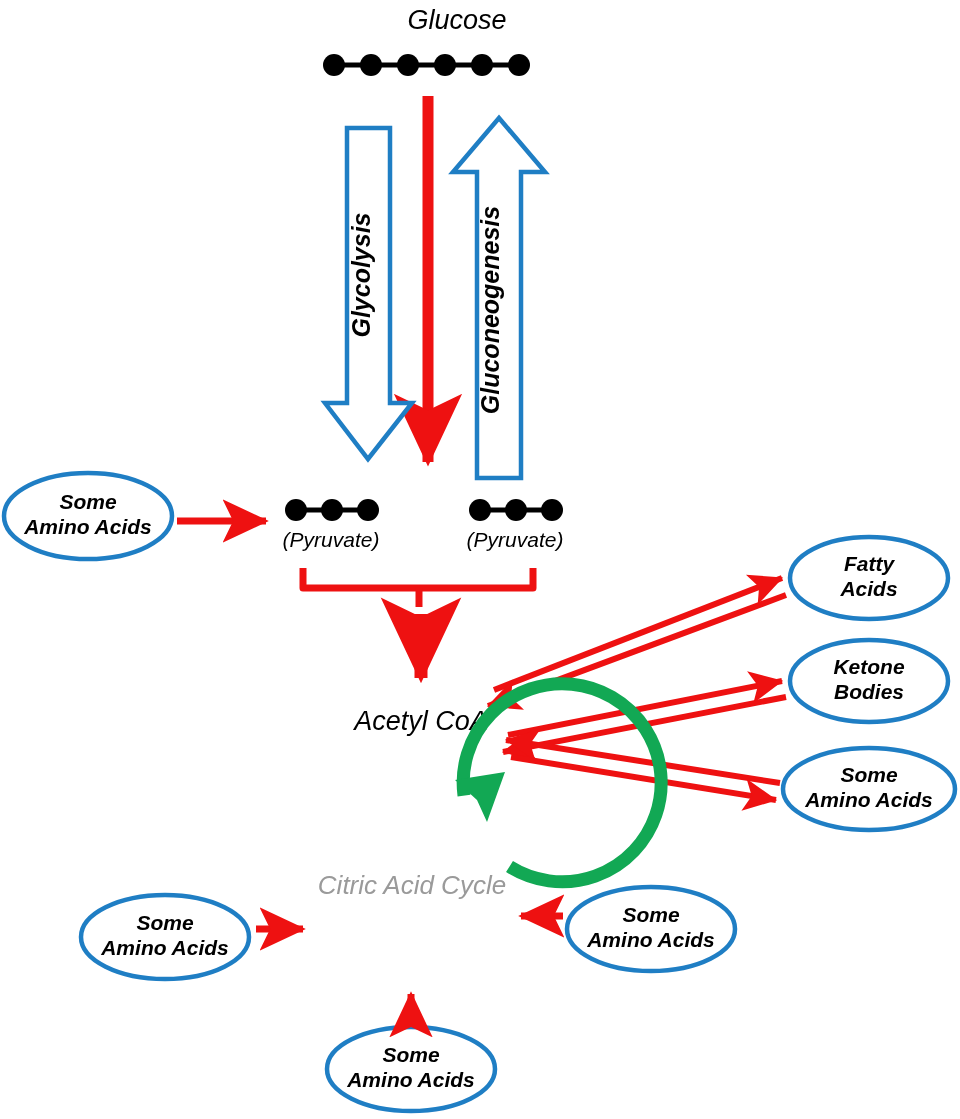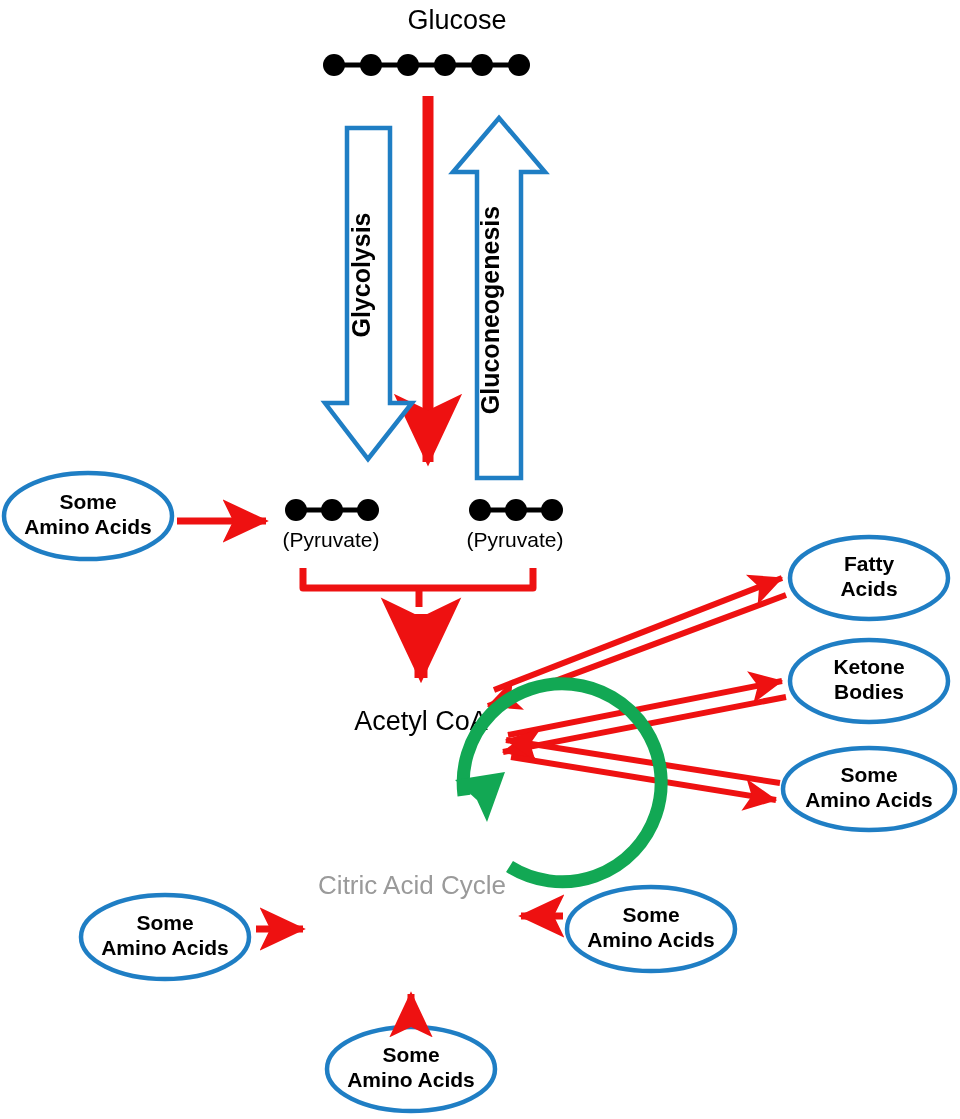--- a/index.html
+++ b/index.html
@@ -1,18 +1,18 @@
 <!DOCTYPE html>
 <html><head>
 <meta charset="utf-8">
 <style>
   html,body{margin:0;padding:0;background:#ffffff;}
   body{width:960px;height:1119px;overflow:hidden;
        font-family:"Liberation Sans","DejaVu Sans",sans-serif;}
-  #diagram-root{position:relative;width:800px;height:1119px;}
+  #diagram-root{position:relative;width:800px;height:1119px;font-style:italic;}
   svg#metabolism-svg{display:block;width:960px;height:1119px;}
   .lbl{font-family:"Liberation Sans","DejaVu Sans",sans-serif;}
   .node-label{font-weight:bold;font-size:21px;fill:#000000;}
   .plain-label{font-weight:normal;font-size:27px;fill:#000000;}
   .small-label{font-weight:normal;font-size:21px;fill:#000000;}
   .pathway-label{font-weight:bold;font-size:25px;fill:#000000;}
   .cycle-label{font-weight:normal;font-size:26px;fill:#9a9a9a;}
   .ellipse-shape{fill:#ffffff;stroke:#1f7ec4;stroke-width:4.5;}
   .block-arrow{fill:#ffffff;stroke:#1f7ec4;stroke-width:4.5;stroke-linejoin:miter;}
   .red-stroke{stroke:#ee1111;fill:none;}

